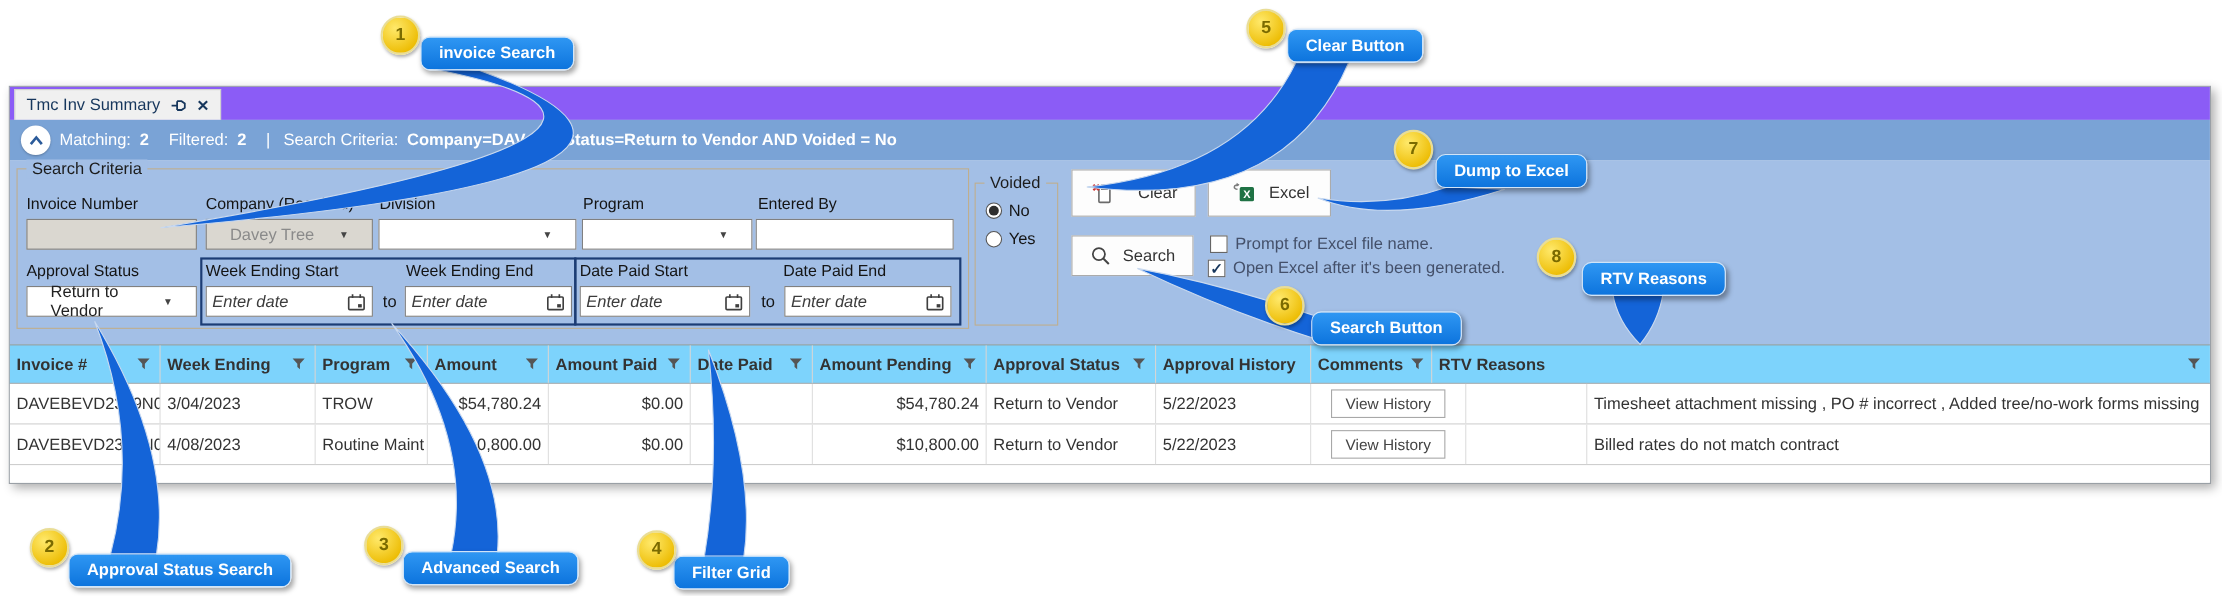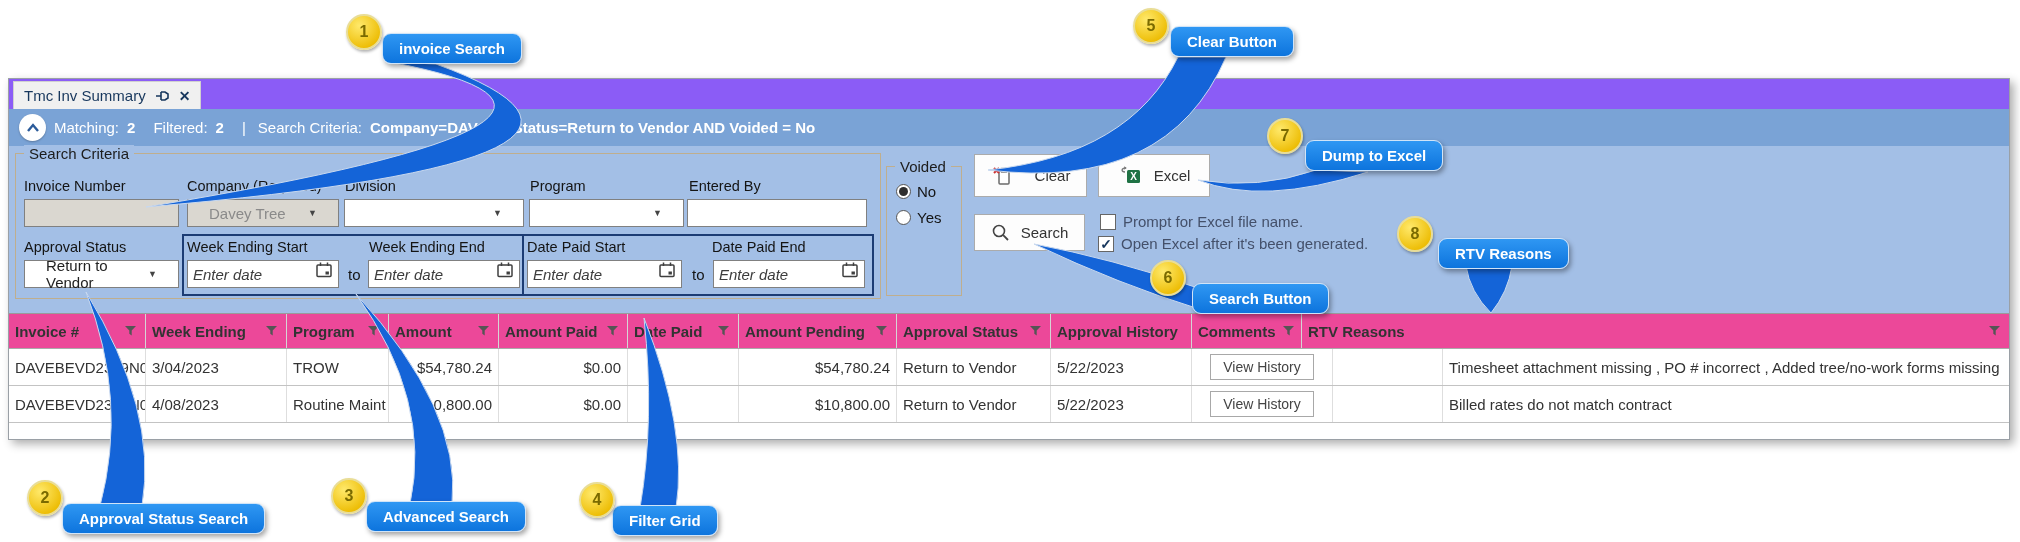--- a/index.html
+++ b/index.html
@@ -36,21 +36,21 @@
                  font-size:15px; color:#1c1c1c; white-space:nowrap; }
   .flabel { position:absolute; font-size:14.5px; color:#141414; white-space:nowrap; }
   .tinput { position:absolute; height:28px; border:1px solid #808080; background:#ffffff;
             font-family:"Liberation Sans",sans-serif; font-size:15px; color:#222; padding:0 6px; }
   .tinput.disabled { background:#dad7d0; }
   .selbox { position:absolute; height:28px; border:1px solid #808080; background:#ffffff;
             display:flex; align-items:center; padding:0 21px; font-size:15px; color:#222; }
   .selbox .arrow { margin-left:auto; font-size:9px; color:#444; }
   .selbox.disabled { background:#dad7d0; color:#8a8a8a; }
   .datebox { position:absolute; height:28px; border:1px solid #808080; background:#ffffff;
-             display:flex; padding:0 5px; }
+             display:flex; align-items:center; padding:0 5px; }
   .datebox input { border:none; outline:none; flex:1; min-width:0; font-family:"Liberation Sans",sans-serif;
                    font-size:15px; font-style:italic; color:#333; background:transparent; }
   .datebox input::placeholder { color:#3c3c3c; opacity:1; }
   .grpbox { position:absolute; border:2px solid #1c3c74; }
   .tolbl { position:absolute; font-size:15px; color:#141414; }
 
   .vradio { display:flex; align-items:center; gap:6px; position:absolute; font-size:15px; color:#141414; }
   .rdot { width:15px; height:15px; border-radius:50%; border:1px solid #555; background:#fff; position:relative; }
   .rdot.sel::after { content:""; position:absolute; left:2px; top:2px; width:9px; height:9px;
                      border-radius:50%; background:#2e2e2e; }
@@ -58,21 +58,21 @@
   .pbtn { position:absolute; background:#fdfdfd; border:1px solid #ababab; display:flex;
           align-items:center; justify-content:center; gap:10px; font-size:15px; color:#333;
           cursor:pointer; }
   .chkrow { position:absolute; display:flex; align-items:center; gap:7px; font-size:15px; color:#44506a; }
   .chkbox { width:16px; height:16px; background:#ffffff; border:1px solid #666;
             display:flex; align-items:center; justify-content:center;
             font-size:14px; font-weight:bold; color:#16365c; line-height:14px; }
 
   
   .grid { position:absolute; left:0; top:234px; width:100%; }
-  .g-header { display:flex; height:36px; background:#ec4899; border-top:1px solid #9a9a9a;
+  .g-header { display:flex; height:36px; background:#7dd3fc; border-top:1px solid #9a9a9a;
               border-bottom:1px solid #aaaaaa; }
   .g-h { display:flex; align-items:center; font-weight:bold; font-size:15px; color:#333;
          padding:0 8px 0 6px; border-right:1px solid #d5d5d5; overflow:hidden; white-space:nowrap; }
   .g-h .funnel { margin-left:auto; padding-left:6px; flex:0 0 auto; }
   .g-row { display:flex; height:37px; background:#ffffff; border-bottom:1px solid #c3c3c3; }
   .g-c { display:flex; align-items:center; font-size:15px; color:#333; padding:0 6px;
          border-right:1px solid #dedede; overflow:hidden; white-space:nowrap; }
   .g-c.num { justify-content:flex-end; }
   .vh-btn { margin:0 auto; background:#ffffff; border:1px solid #a8a8a8; font-family:"Liberation Sans",sans-serif;
             font-size:14px; color:#444; padding:4px 12px; cursor:pointer; }

